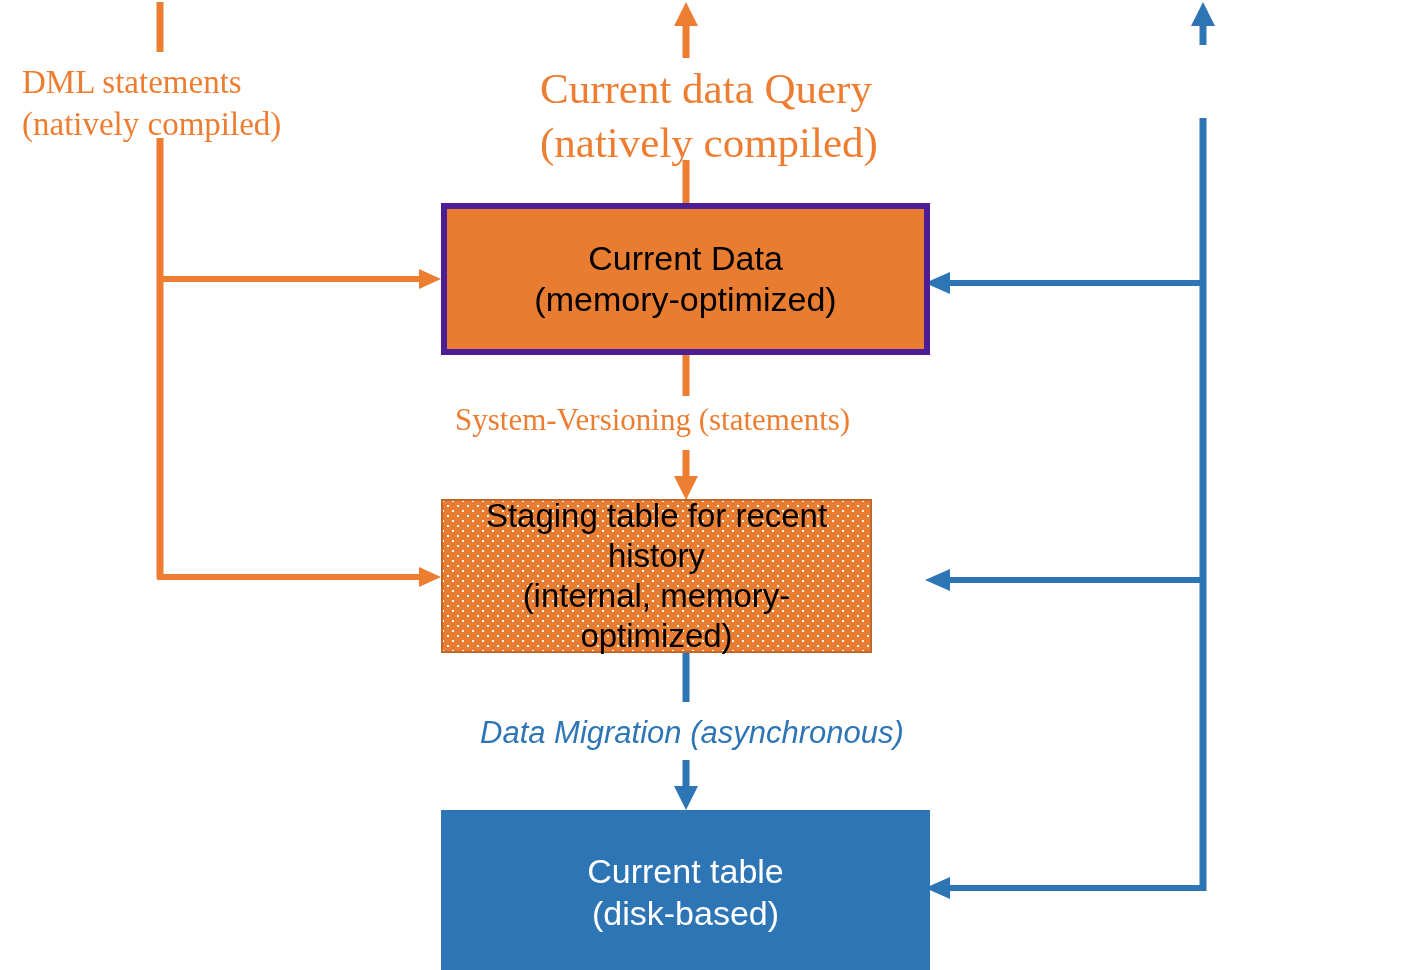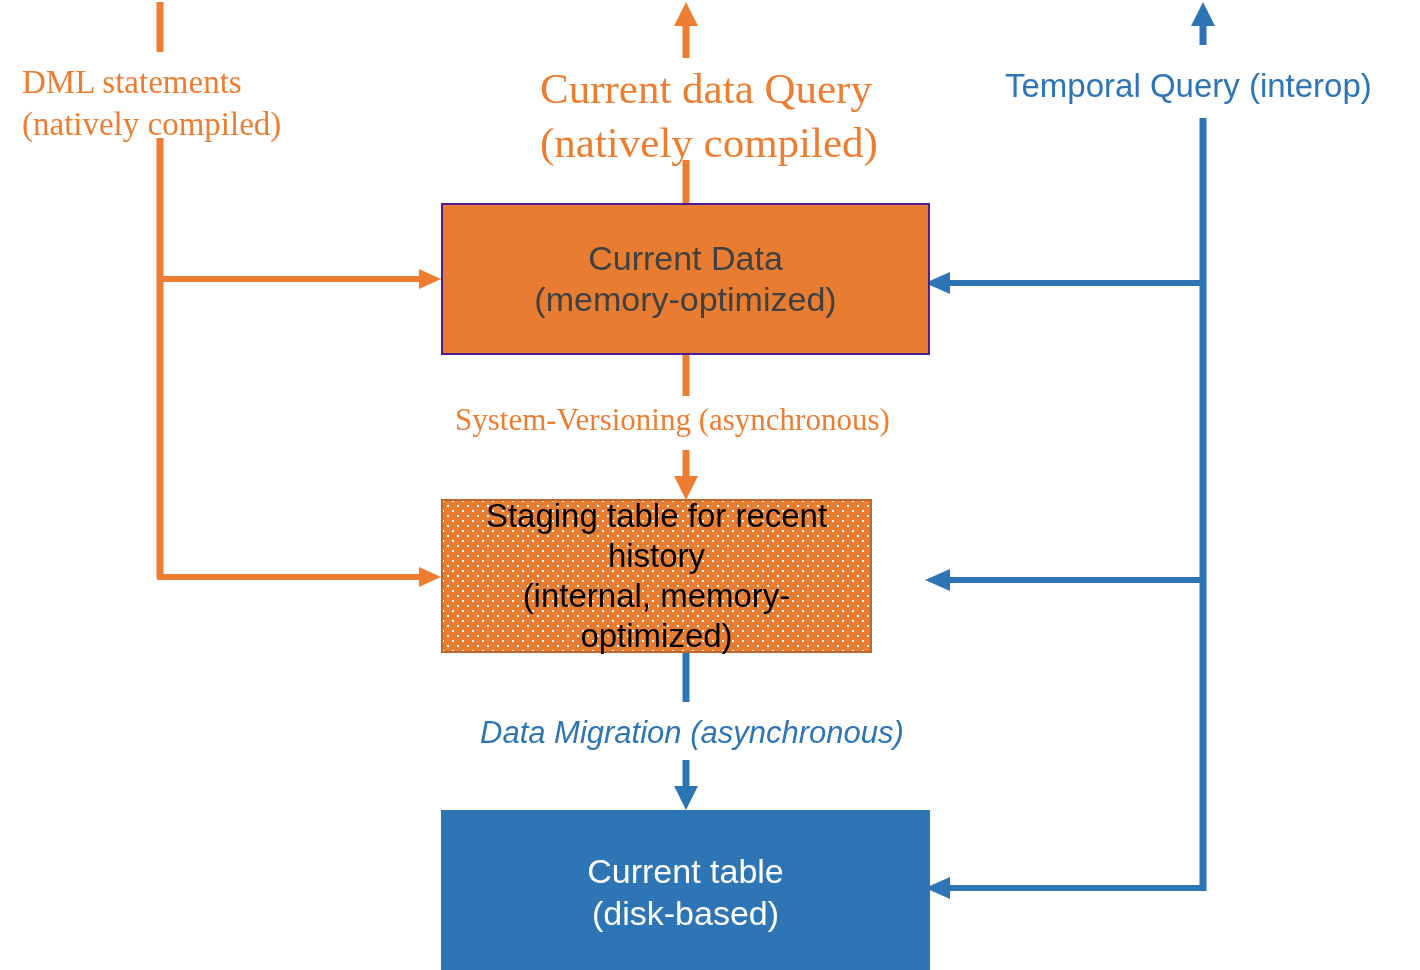--- a/index.html
+++ b/index.html
@@ -37,22 +37,22 @@
     white-space: pre-line;
     padding: 0 8px;
   }
 
   #node-current-data {
     left: 441px;
     top: 203px;
     width: 489px;
     height: 152px;
     background: #E87D31;
-    border: 2px solid #4c1d95;
-    color: #404040;
+    border: 6px solid #4c1d95;
+    color: #000000;
     font-size: 34px;
   }
 
   #node-staging-table {
     left: 441px;
     top: 499px;
     width: 431px;
     height: 154px;
     background-color: #E87D31;
     background-image:
@@ -175,19 +175,18 @@
     <span class="node-text">Current table
 (disk-based)</span>
   </div>
 
   <div class="label label-orange" id="label-dml">DML statements
 (natively compiled)</div>
 
   <div class="label label-orange" id="label-current-query">Current data Query
 (natively compiled)</div>
 
-  <div class="label label-blue" id="label-temporal-query">Temporal Query (interop)</div>
 
-  <div class="label label-orange" id="label-system-versioning">System-Versioning (asynchronous)</div>
+  <div class="label label-orange" id="label-system-versioning">System-Versioning (statements)</div>
 
   <div class="label label-blue" id="label-data-migration">Data  Migration (asynchronous)</div>
 
 </div>
 
 </body></html>

